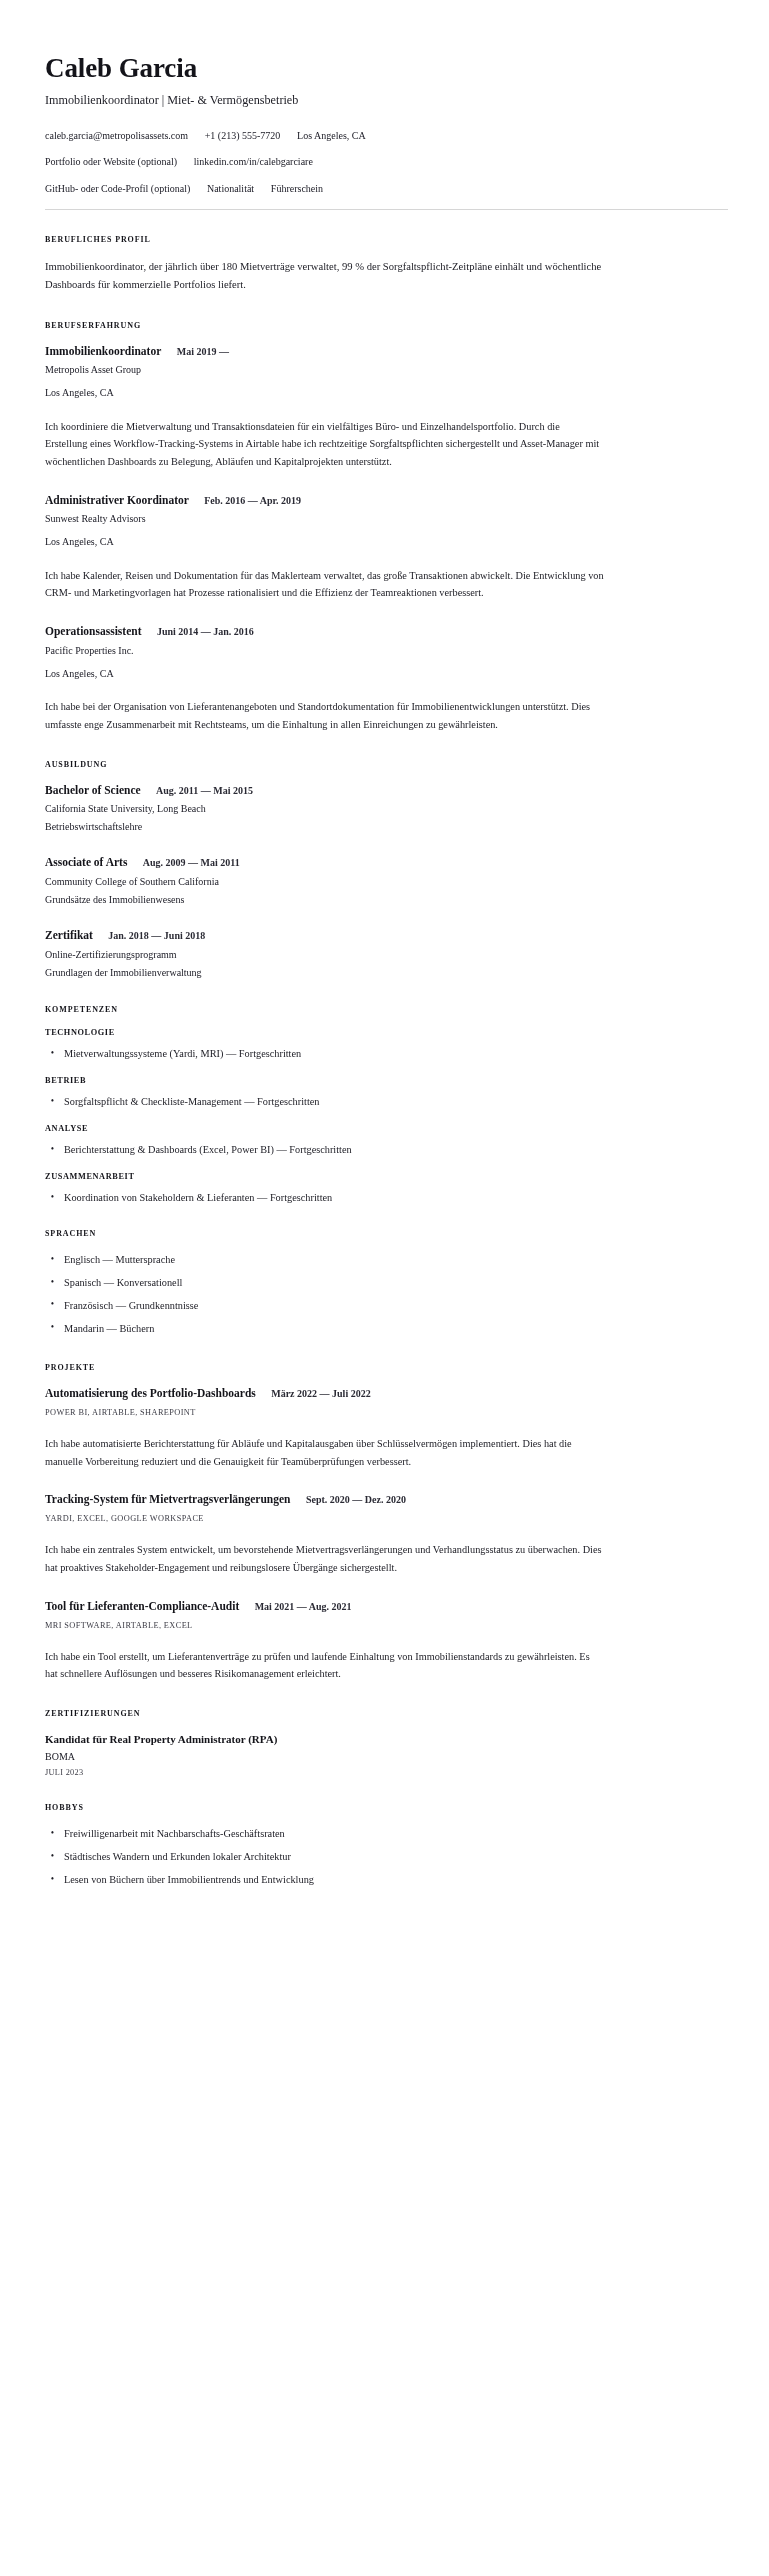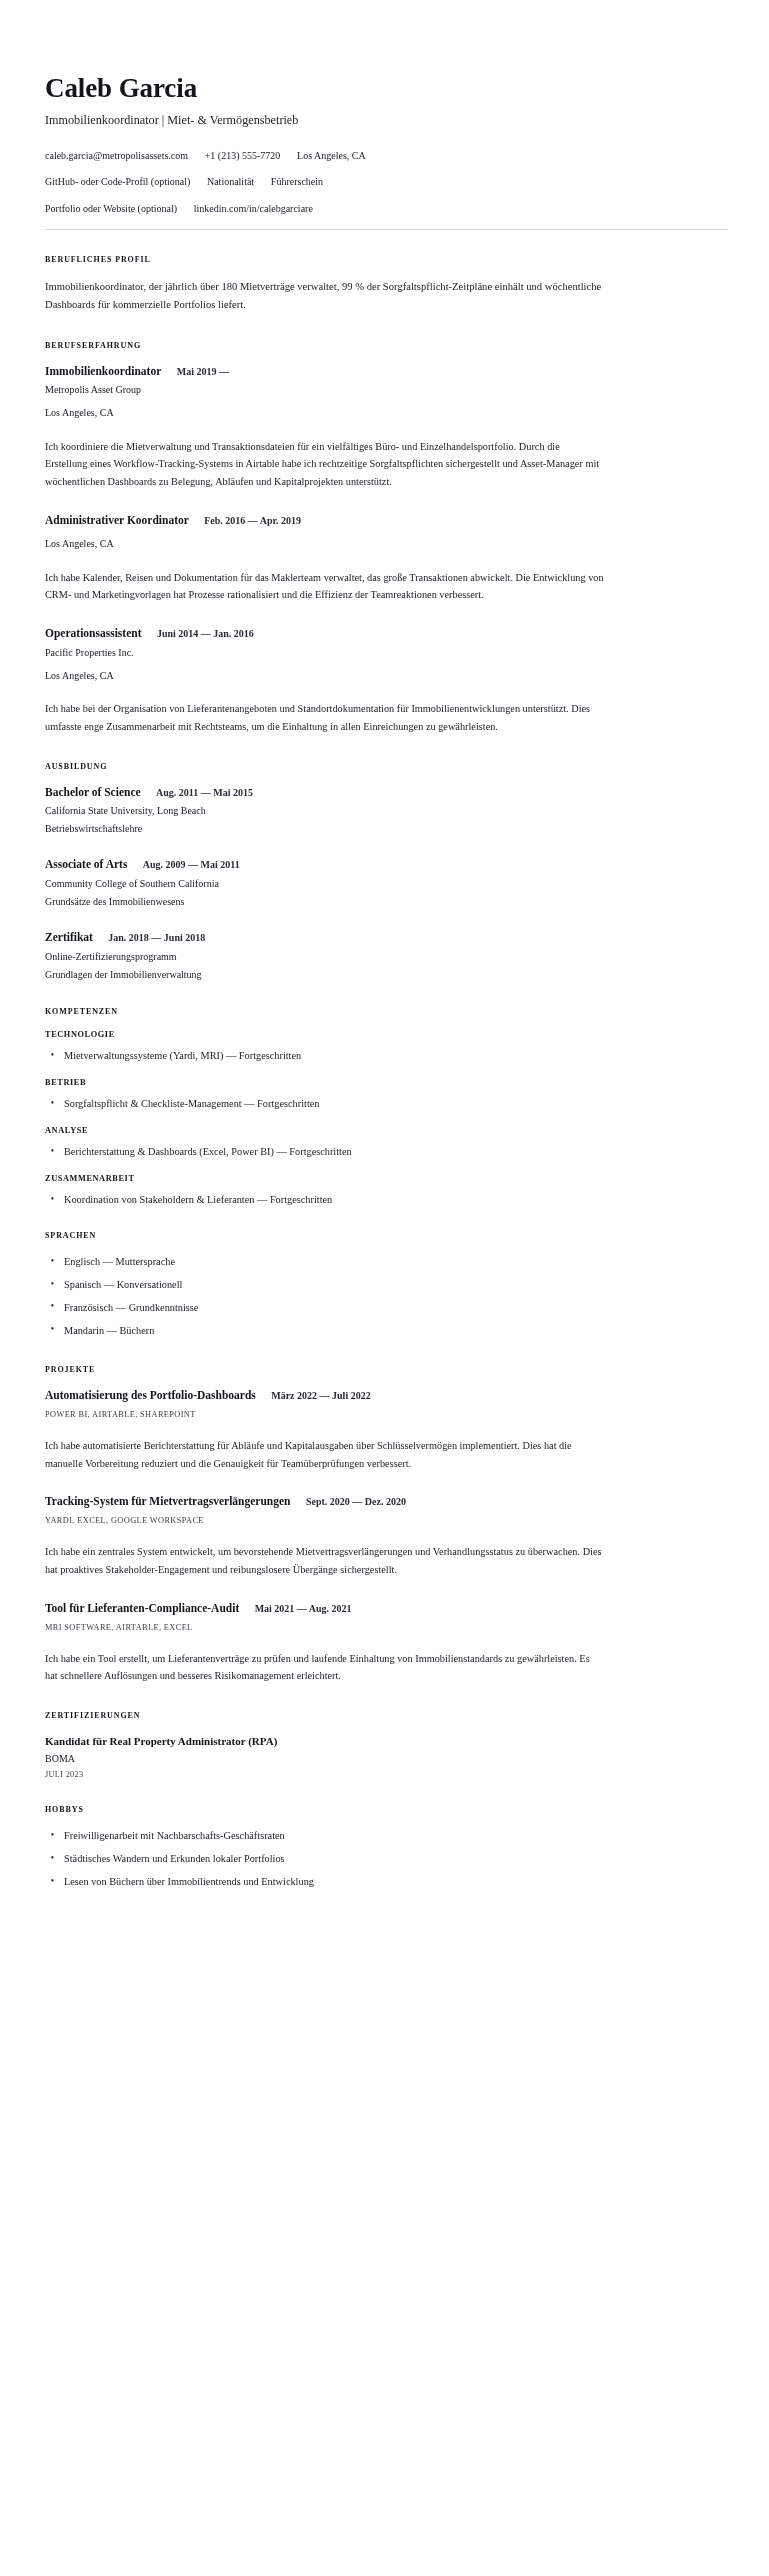--- a/index.html
+++ b/index.html
@@ -10,21 +10,21 @@
   }
   body {
     width: 770px;
     min-height: 2576px;
     font-family: "Liberation Serif", "DejaVu Serif", serif;
     color: #1b1b22;
     -webkit-font-smoothing: antialiased;
   }
   .page {
     width: 646px;
-    padding: 56px 42px 26px 45px;
+    padding: 36px 42px 26px 45px;
   }
 
   
   .name {
     font-size: 27px;
     font-weight: bold;
     line-height: 1.05;
     letter-spacing: -0.1px;
     margin: 18px 0 0 0;
     color: #14141a;
@@ -201,28 +201,28 @@
     <h1 class="name">Caleb Garcia</h1>
     <div class="headline">Immobilienkoordinator | Miet- &amp; Vermögensbetrieb</div>
 
     <div class="contact-rows">
       <div class="contact-row">
         <span class="cell">caleb.garcia@metropolisassets.com</span>
         <span class="cell">+1 (213) 555-7720</span>
         <span class="cell">Los Angeles, CA</span>
       </div>
       <div class="contact-row">
+        <span class="cell">Portfolio oder Website (optional)</span>
+        <span class="cell">linkedin.com/in/calebgarciare</span>
+      </div>
+      <div class="contact-row">
         <span class="cell">GitHub- oder Code-Profil (optional)</span>
         <span class="cell">Nationalität</span>
         <span class="cell">Führerschein</span>
       </div>
-      <div class="contact-row">
-        <span class="cell">Portfolio oder Website (optional)</span>
-        <span class="cell">linkedin.com/in/calebgarciare</span>
-      </div>
     </div>
 
     <hr class="rule">
   </header>
 
   <section class="section">
     <h2 class="section-title">BERUFLICHES PROFIL</h2>
     <p class="summary">Immobilienkoordinator, der jährlich über 180 Mietverträge verwaltet, 99 % der Sorgfaltspflicht-Zeitpläne einhält und wöchentliche Dashboards für kommerzielle Portfolios liefert.</p>
   </section>
 
@@ -237,20 +237,21 @@
       <div class="entry-org">Metropolis Asset Group</div>
       <div class="entry-meta">Los Angeles, CA</div>
       <div class="entry-desc">Ich koordiniere die Mietverwaltung und Transaktionsdateien für ein vielfältiges Büro- und Einzelhandelsportfolio. Durch die Erstellung eines Workflow-Tracking-Systems in Airtable habe ich rechtzeitige Sorgfaltspflichten sichergestellt und Asset-Manager mit wöchentlichen Dashboards zu Belegung, Abläufen und Kapitalprojekten unterstützt.</div>
     </div>
 
     <div class="entry">
       <div class="entry-head">
         <div class="entry-title">Administrativer Koordinator</div>
         <div class="entry-date">Feb. 2016 — Apr. 2019</div>
       </div>
+      <div class="entry-org">Sunwest Realty Advisors</div>
       <div class="entry-meta">Los Angeles, CA</div>
       <div class="entry-desc">Ich habe Kalender, Reisen und Dokumentation für das Maklerteam verwaltet, das große Transaktionen abwickelt. Die Entwicklung von CRM- und Marketingvorlagen hat Prozesse rationalisiert und die Effizienz der Teamreaktionen verbessert.</div>
     </div>
 
     <div class="entry">
       <div class="entry-head">
         <div class="entry-title">Operationsassistent</div>
         <div class="entry-date">Juni 2014 — Jan. 2016</div>
       </div>
       <div class="entry-org">Pacific Properties Inc.</div>
@@ -369,19 +370,19 @@
       <div class="cert-name">Kandidat für Real Property Administrator (RPA)</div>
       <div class="cert-issuer">BOMA</div>
       <div class="cert-date">JULI 2023</div>
     </div>
   </section>
 
   <section class="section">
     <h2 class="section-title">HOBBYS</h2>
     <ul class="bullets">
       <li>Freiwilligenarbeit mit Nachbarschafts-Geschäftsraten</li>
-      <li>Städtisches Wandern und Erkunden lokaler Portfolios</li>
+      <li>Städtisches Wandern und Erkunden lokaler Architektur</li>
       <li>Lesen von Büchern über Immobilientrends und Entwicklung</li>
     </ul>
   </section>
 
 </div>
 
 
 </body></html>

